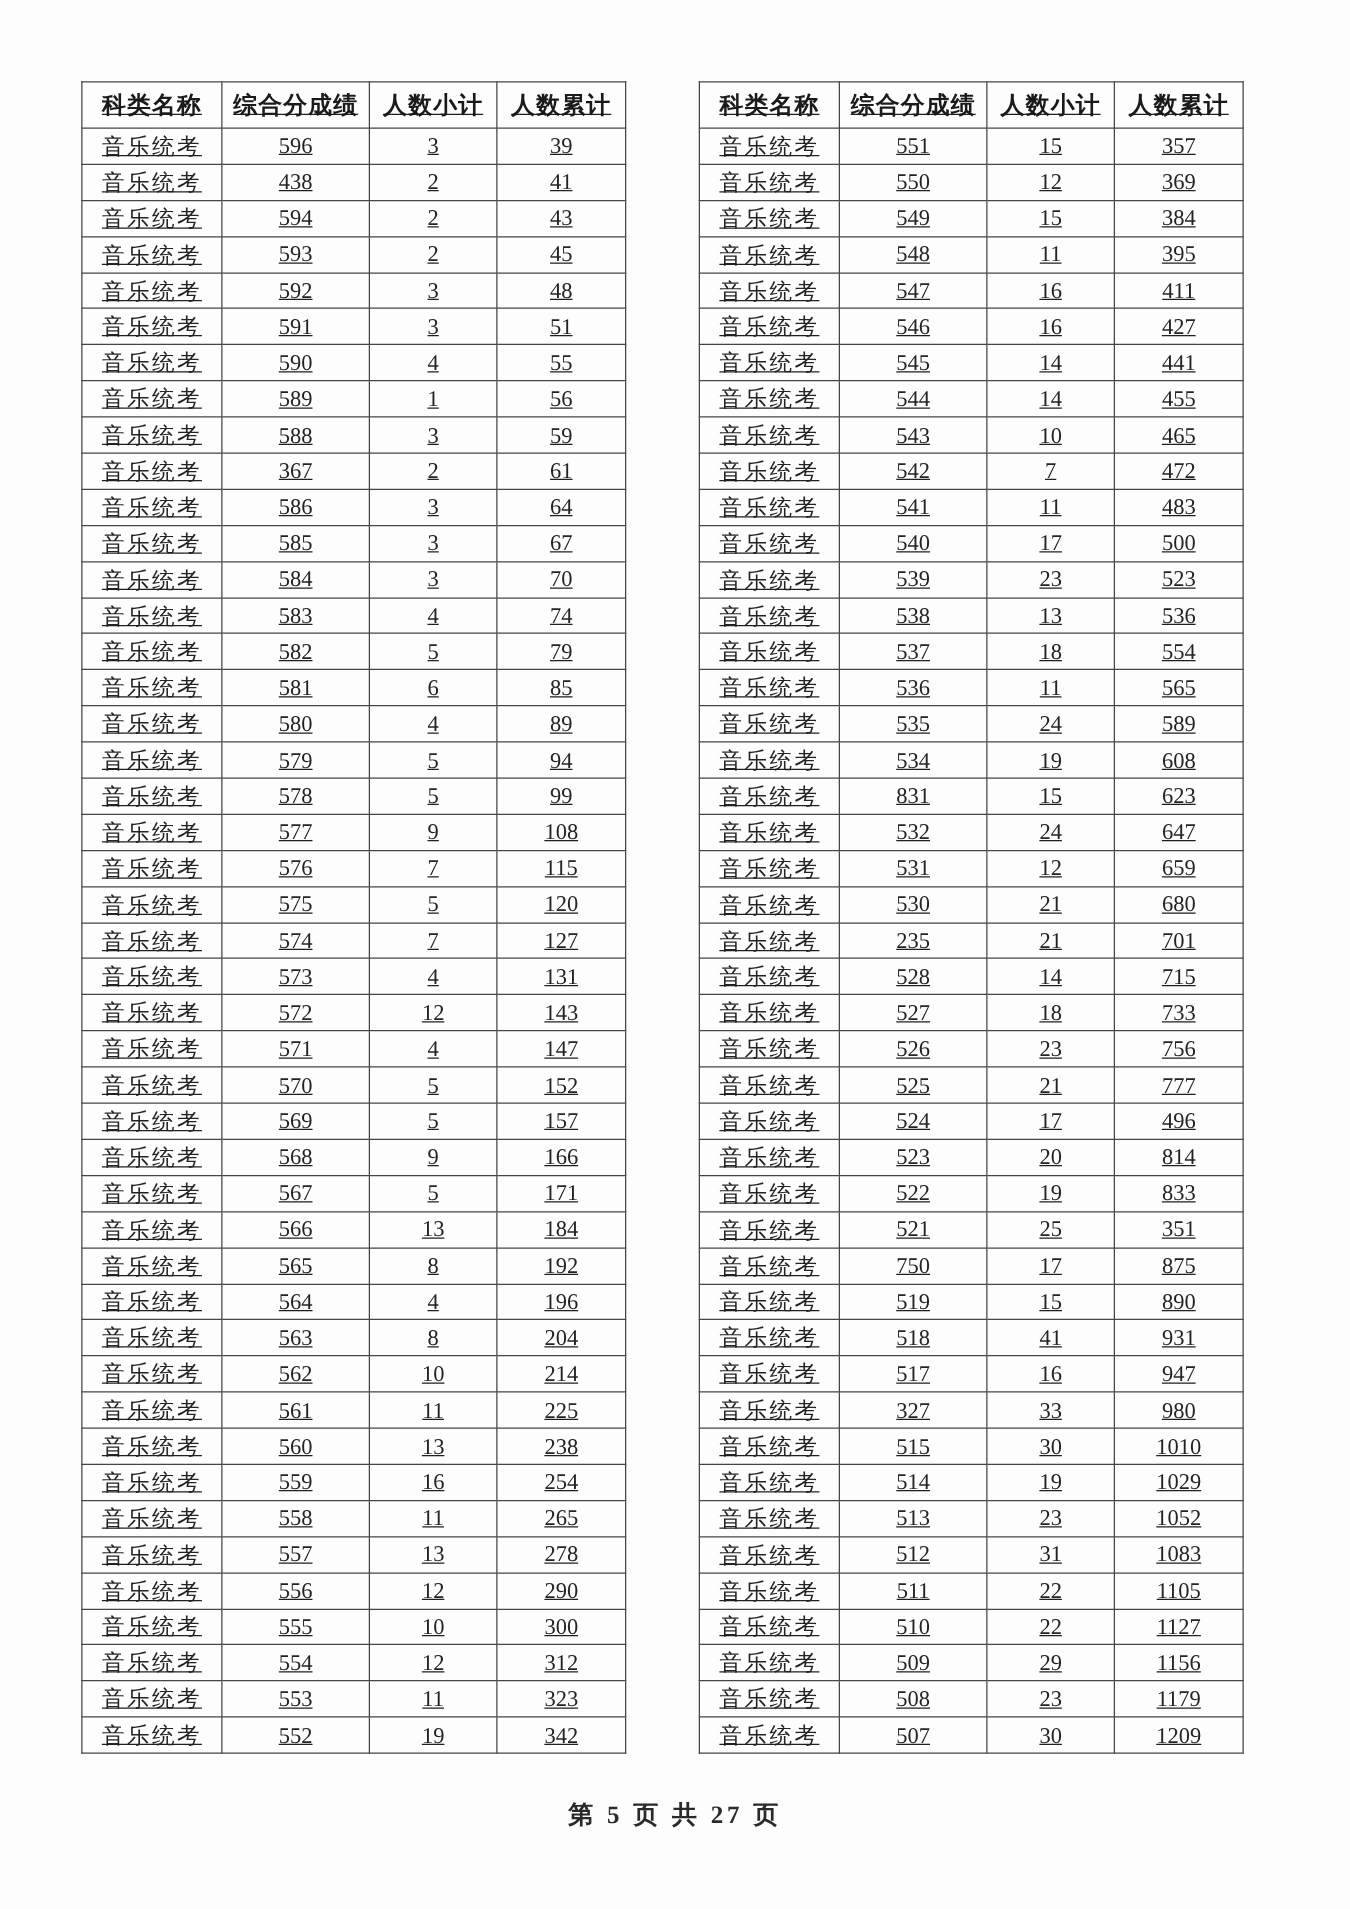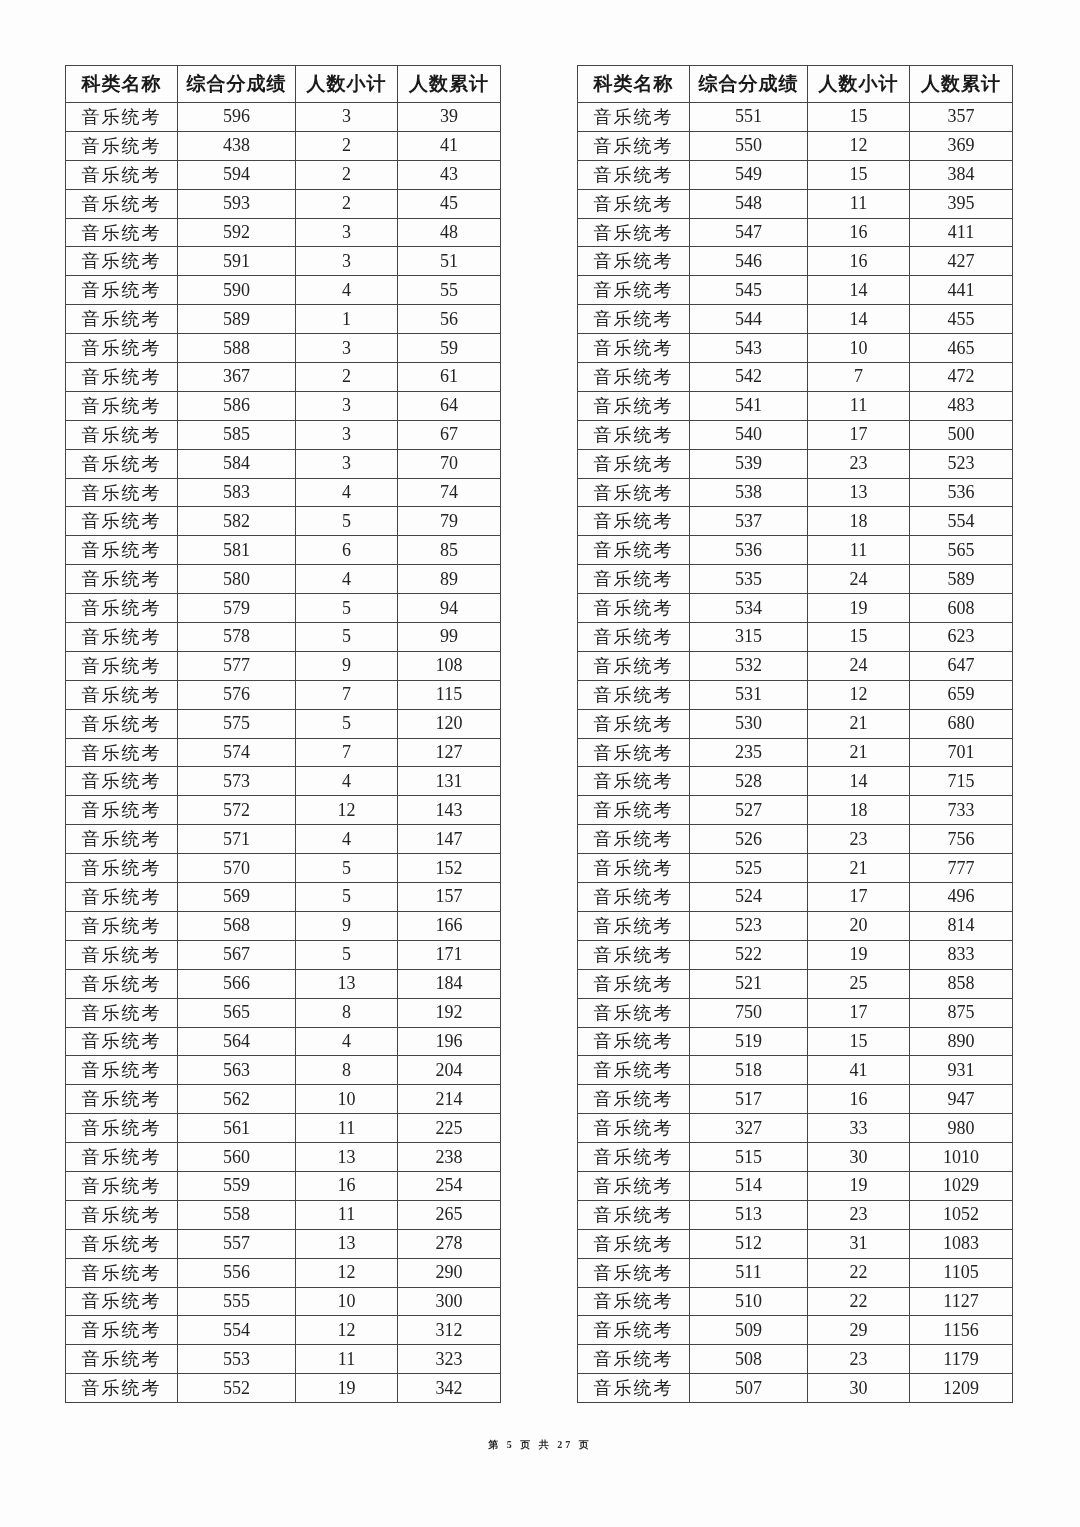--- a/index.html
+++ b/index.html
@@ -9,21 +9,22 @@
     background: #fdfdfd;
     font-family: "Liberation Serif", "DejaVu Serif", serif;
     color: #1f1f1f;
     position: relative;
   }
   .tables-wrap {
     position: absolute;
     left: 65px;
     top: 65px;
     display: flex;
-    gap: 76px;
+    gap: 58px;
+    text-decoration: underline;
   }
   table.score-table {
     border-collapse: collapse;
     table-layout: fixed;
     background: #fdfdfd;
   }
   table.score-table col.c0 { width: 112px; }
   table.score-table col.c1 { width: 118px; }
   table.score-table col.c2 { width: 102px; }
   table.score-table col.c3 { width: 103px; }
@@ -50,21 +51,21 @@
   }
   table.score-table tbody td:first-child {
     letter-spacing: 2px;
   }
   .page-footer {
     position: absolute;
     top: 1438px;
     left: 0;
     width: 100%;
     text-align: center;
-    font-size: 10px;
+    font-size: 20px;
     font-weight: bold;
     color: #2a2a2a;
     letter-spacing: 3px;
     font-family: "Liberation Serif", "DejaVu Serif", serif;
   }
 </style>
 </head>
 <body>
 
 <div class="tables-wrap">
@@ -476,21 +477,21 @@
           <td>589</td>
         </tr>
         <tr>
           <td>音乐统考</td>
           <td>534</td>
           <td>19</td>
           <td>608</td>
         </tr>
         <tr>
           <td>音乐统考</td>
-          <td>315</td>
+          <td>831</td>
           <td>15</td>
           <td>623</td>
         </tr>
         <tr>
           <td>音乐统考</td>
           <td>532</td>
           <td>24</td>
           <td>647</td>
         </tr>
         <tr>
@@ -550,21 +551,21 @@
         <tr>
           <td>音乐统考</td>
           <td>522</td>
           <td>19</td>
           <td>833</td>
         </tr>
         <tr>
           <td>音乐统考</td>
           <td>521</td>
           <td>25</td>
-          <td>858</td>
+          <td>351</td>
         </tr>
         <tr>
           <td>音乐统考</td>
           <td>750</td>
           <td>17</td>
           <td>875</td>
         </tr>
         <tr>
           <td>音乐统考</td>
           <td>519</td>

